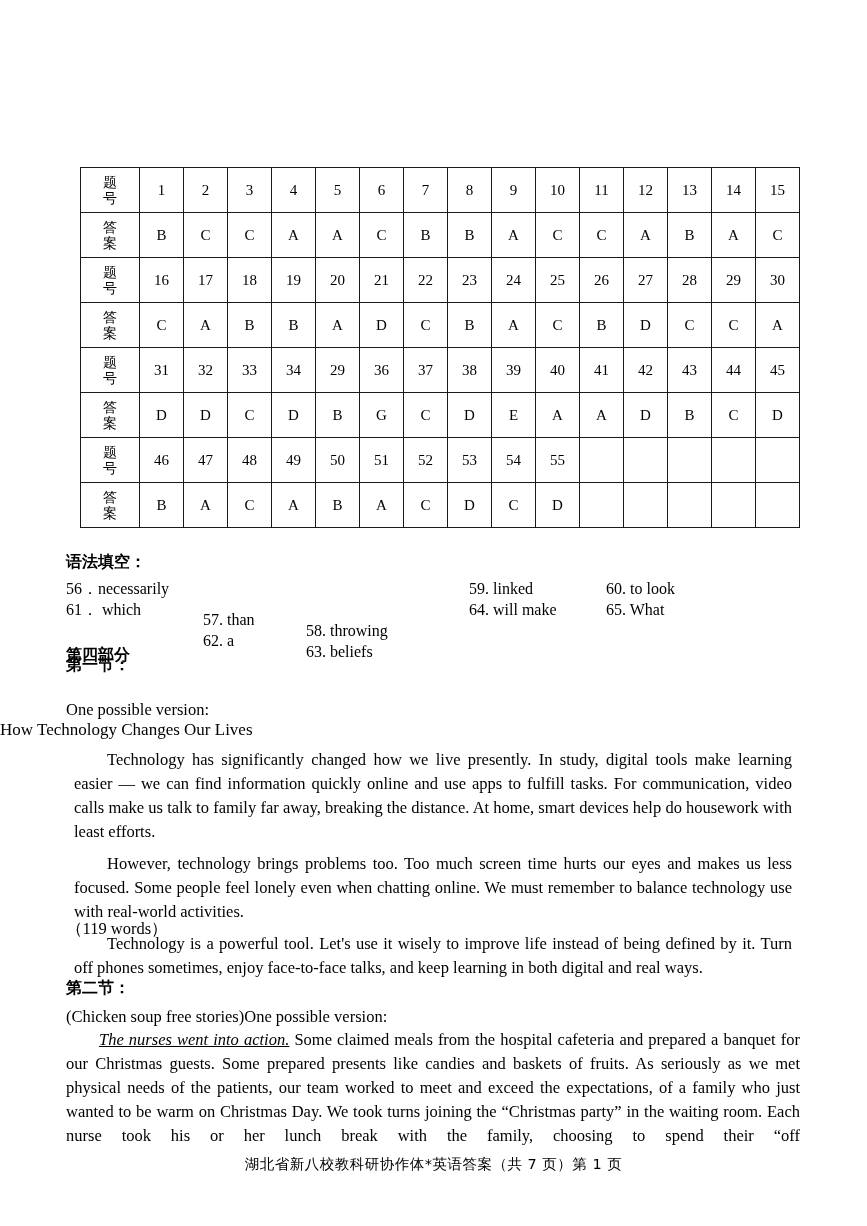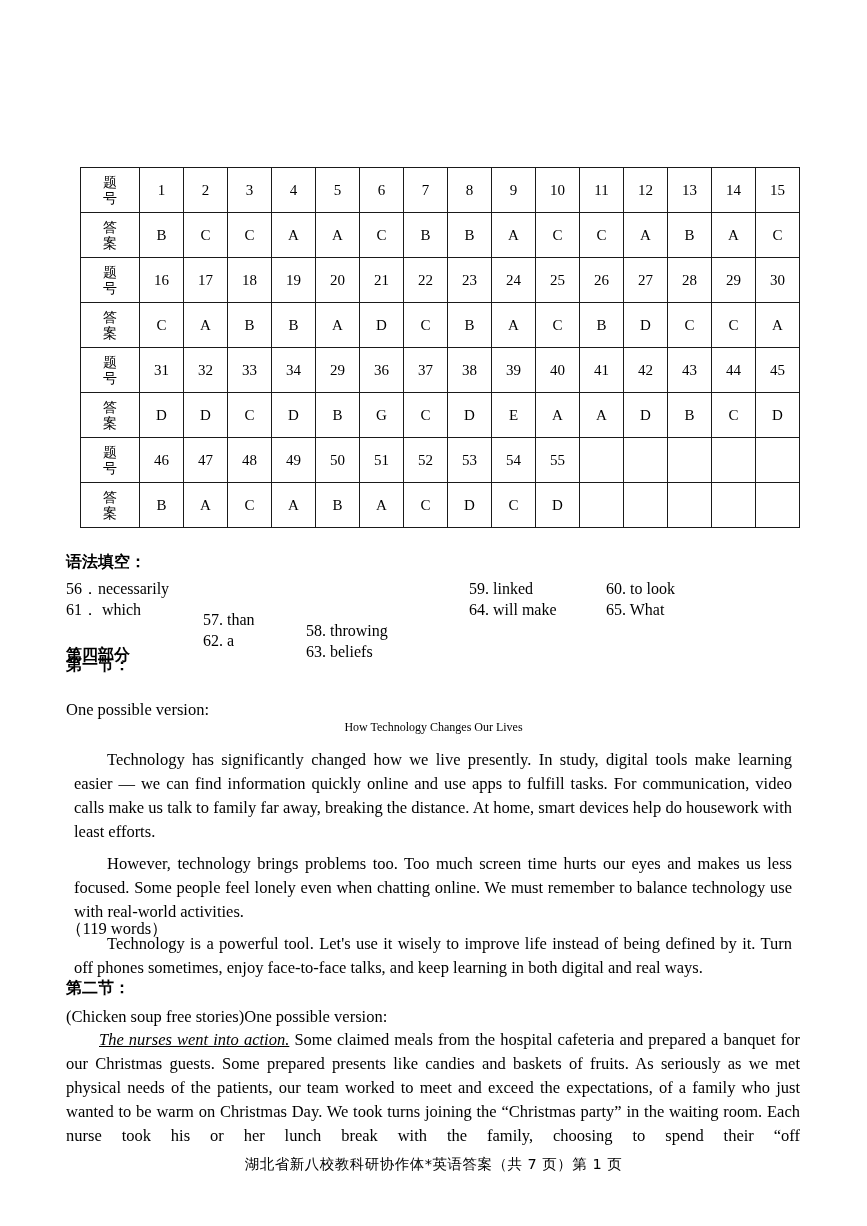--- a/index.html
+++ b/index.html
@@ -129,22 +129,21 @@
 
   
   .part4-label { top: 645px; }
   .sec1-label  { top: 655px; }
   .onepossible { top: 698px; }
   .essay-title {
     position: absolute;
     top: 720px;
     left: 0;
     width: 867px;
-    text-align: center;
-    font-size: 12px;
+    font-size: 17px;
   }
   .essay-body {
     position: absolute;
     left: 66px;
     top: 740px;
     width: 734px;
     font-size: 16.5px;
     line-height: 24px;
     text-align: justify;
     text-align-last: left;

